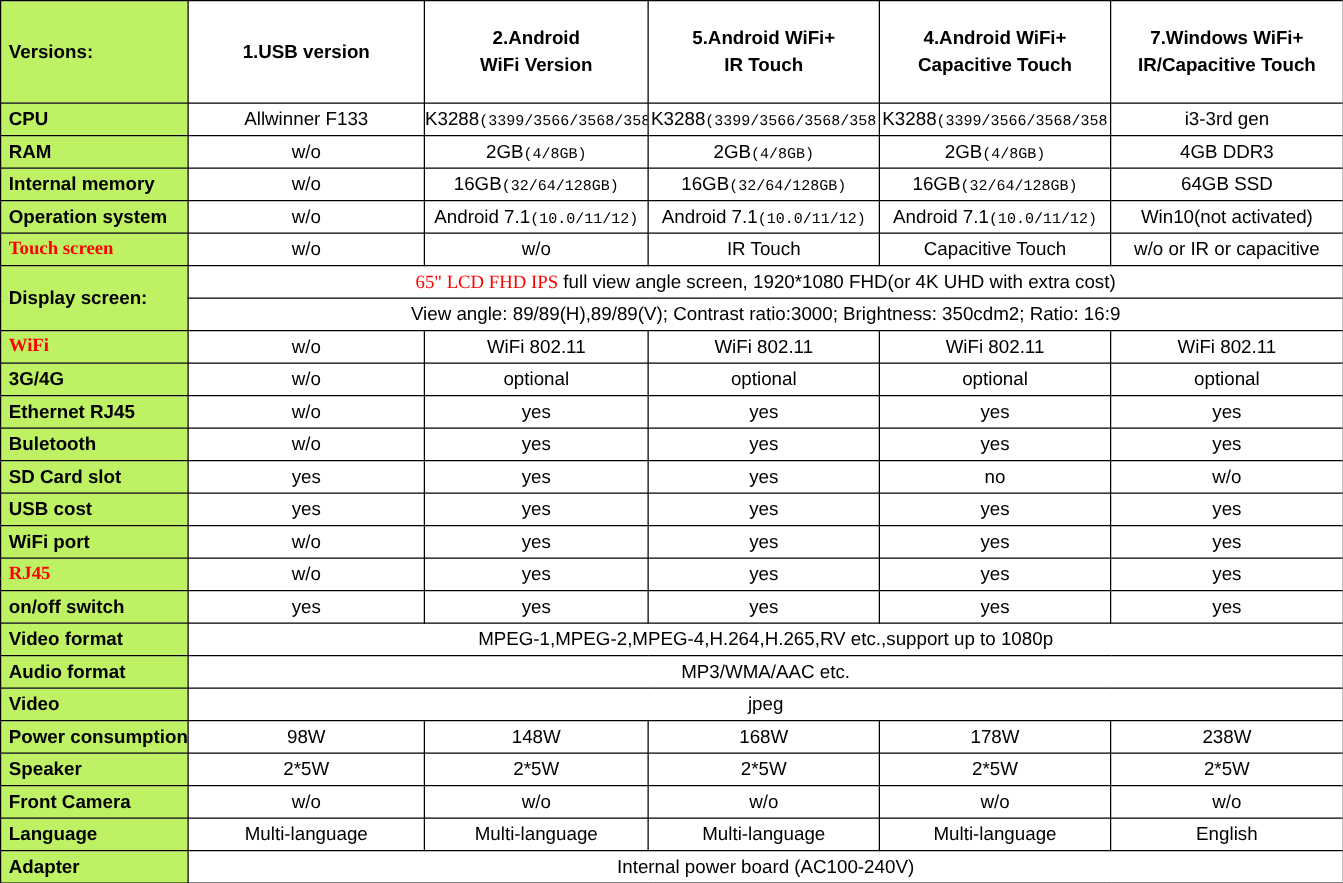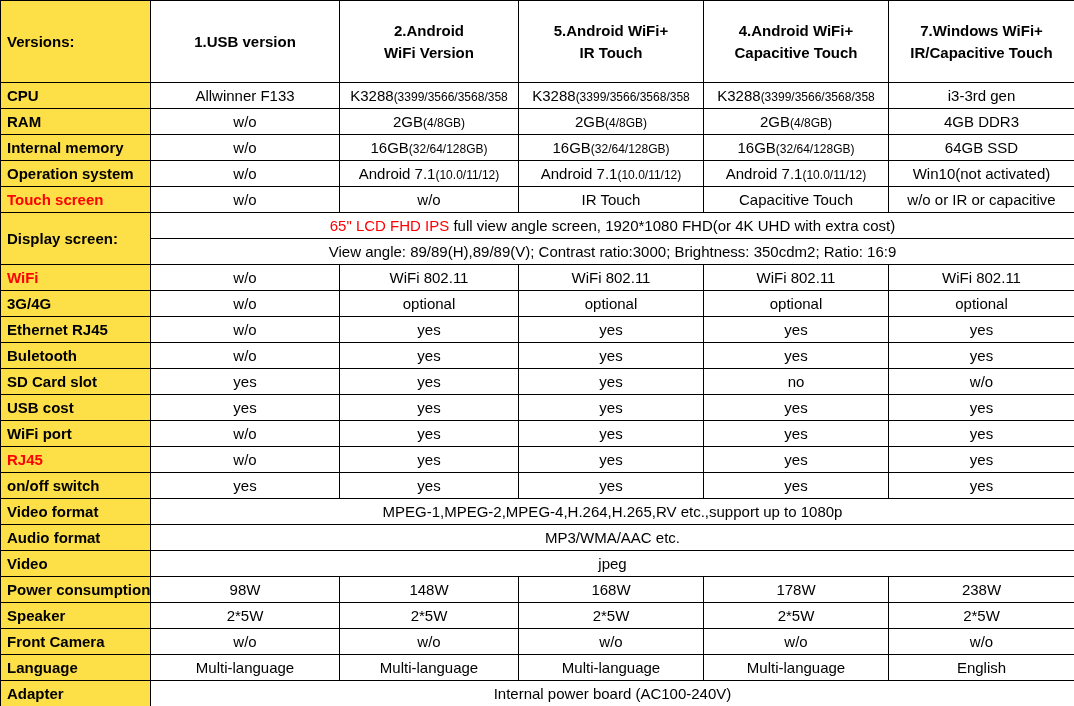--- a/index.html
+++ b/index.html
@@ -2,25 +2,25 @@
 <html><head>
 <meta charset="utf-8">
 <style>
   html,body{margin:0;padding:0;background:#ffffff;}
   body{font-family:"Liberation Sans",sans-serif;color:#000;}
   table{border-collapse:collapse;table-layout:fixed;width:1074px;height:706px;}
   th,td{border:1px solid #000;padding:0;overflow:hidden;white-space:nowrap;vertical-align:middle;}
   thead tr{height:82px;}
   tbody tr{height:26px;}
   th.hdr{font-weight:bold;font-size:15px;text-align:center;white-space:pre-line;line-height:1.45;}
-  td.lbl,th.corner{background:#fde047;text-align:left;font-weight:bold;font-size:15px;padding-left:6px;}
+  td.lbl,th.corner{background:#bef264;text-align:left;font-weight:bold;font-size:15px;padding-left:6px;}
   th.corner{vertical-align:middle;}
   td.val{text-align:center;font-size:15px;font-weight:normal;}
-  .sub{font-size:12px;}
-  .redtxt{color:#FF0000;}
+  .sub{font-size:12px;font-family:Liberation Mono, monospace;}
+  .redtxt{color:#FF0000;font-family:Liberation Serif, serif;}
 </style>
 </head>
 <body>
 
 <table>
   <colgroup>
     <col style="width:150px">
     <col style="width:189px">
     <col style="width:179px">
     <col style="width:185px">

